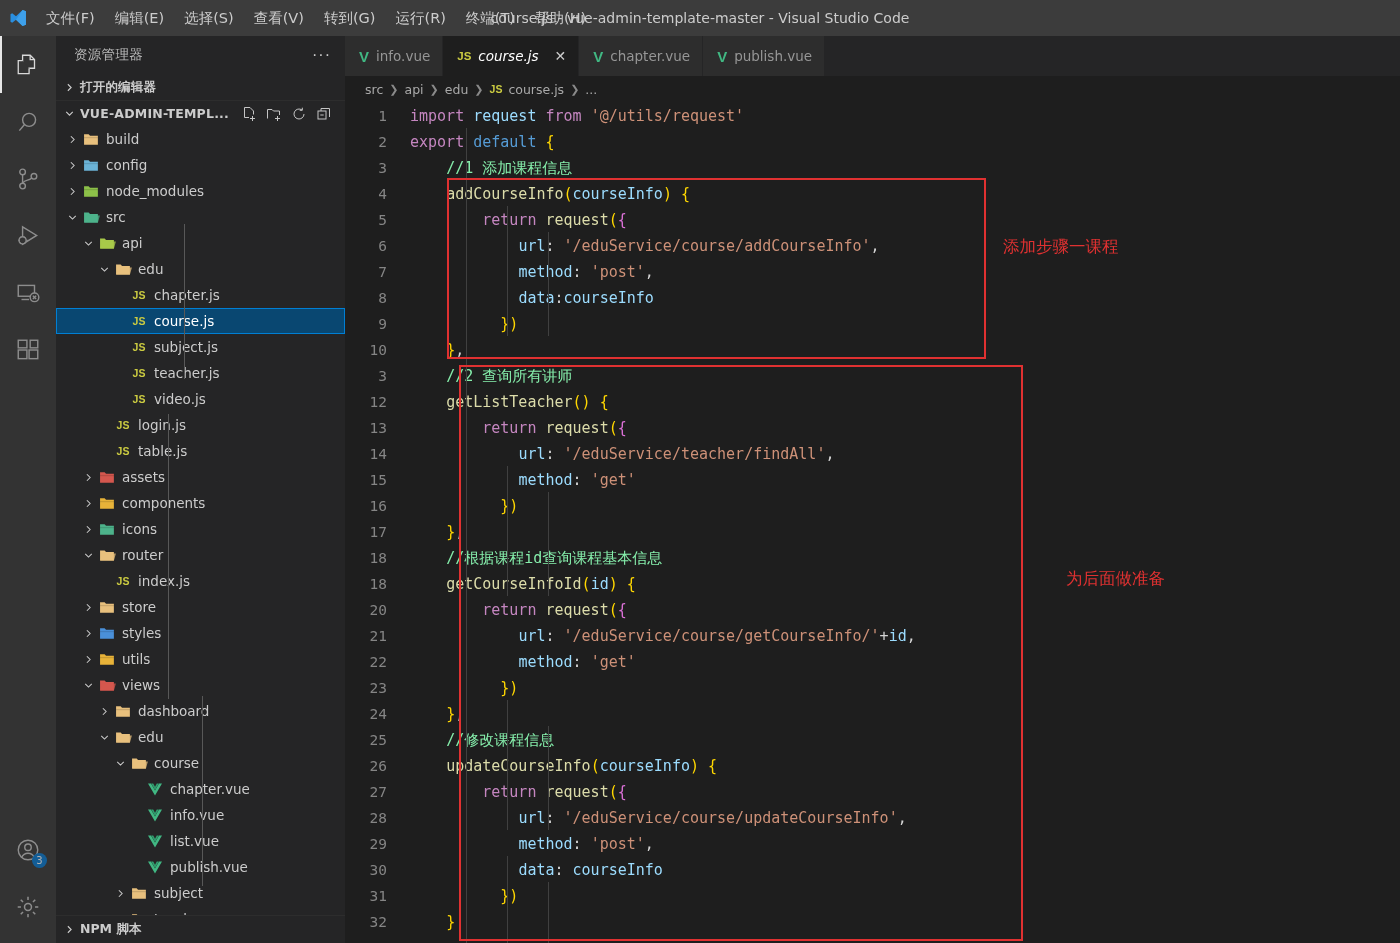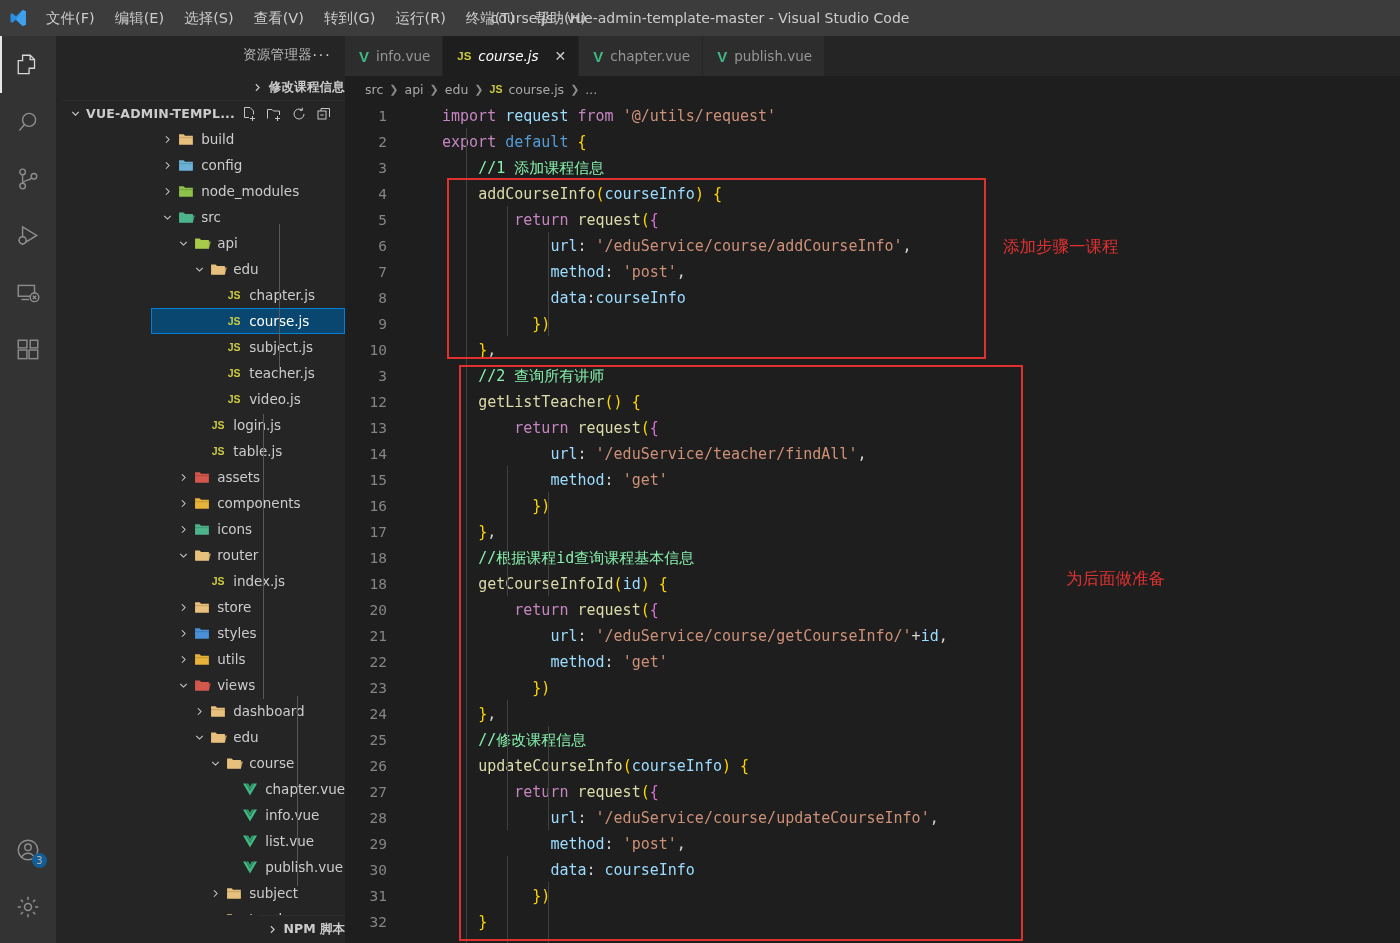--- a/index.html
+++ b/index.html
@@ -48,21 +48,20 @@
   .badge {
     position: absolute; right: 9px; bottom: 10px; background: #0078d4; color: #fff;
     font-size: 10px; line-height: 15px; min-width: 15px; height: 15px; border-radius: 8px;
     text-align: center; font-family: "DejaVu Sans", sans-serif; padding: 0 2px;
   }
 
   
   .sidebar {
     width: 289px; background: #252526; flex: 0 0 289px; display: flex; flex-direction: column;
     position: relative;
-    align-items: flex-end;
   }
   .sb-header {
     height: 38px; display: flex; align-items: center; padding: 0 8px 0 18px;
     justify-content: space-between;
   }
   .sb-title { font-size: 13.5px; color: #bbbbbb; font-family: "DejaVu Sans", sans-serif; letter-spacing: .3px;}
   .sb-dots { color: #cccccc; font-size: 16px; letter-spacing: 1px; padding-right: 6px; }
 
   .section-row {
     height: 26px; display: flex; align-items: center; gap: 3px; padding-left: 5px;
@@ -122,21 +121,21 @@
   .gutter {
     width: 62px; flex: 0 0 62px; text-align: right; padding-right: 20px;
     font-family: "DejaVu Sans Mono", monospace; font-size: 14.5px; color: #858585;
     padding-top: 1px;
   }
   .gutter div { height: 26px; line-height: 26px; }
   .code {
     flex: 1; font-family: "DejaVu Sans Mono", monospace; font-size: 15px;
     position: relative; padding-top: 1px; white-space: pre;
   }
-  .code .line { height: 26px; line-height: 26px; padding-left: 3px; margin-left: 32px; }
+  .code .line { height: 26px; line-height: 26px; padding-left: 3px; }
   
   .iguide { position: absolute; width: 1px; background: #404040; }
 
   
   .t-kw      { color: #c586c0; }   
   .t-kw2     { color: #569cd6; }   
   .t-var     { color: #9cdcfe; }   
   .t-str     { color: #ce9178; }   
   .t-fn      { color: #dcdcaa; }   
   .t-cmt     { color: #86efac; }
@@ -246,21 +245,21 @@
         <span class="sb-title">资源管理器</span>
         <span class="sb-dots">···</span>
       </div>
 
       <div class="section-row">
         <span class="chev">
           <svg width="13" height="13" viewBox="0 0 16 16" fill="none" stroke="#cccccc" stroke-width="1.4">
               <path d="M6 4l4 4-4 4"></path>
             </svg>
         </span>
-        <span>修改课程信息</span>
+        <span>打开的编辑器</span>
       </div>
 
       <div class="section-row bordered">
         <span class="chev">
           <svg width="13" height="13" viewBox="0 0 16 16" fill="none" stroke="#cccccc" stroke-width="1.4">
               <path d="M4 6l4 4 4-4"></path>
             </svg>
         </span>
         <span>VUE-ADMIN-TEMPL...</span>
         <span class="sec-actions">

